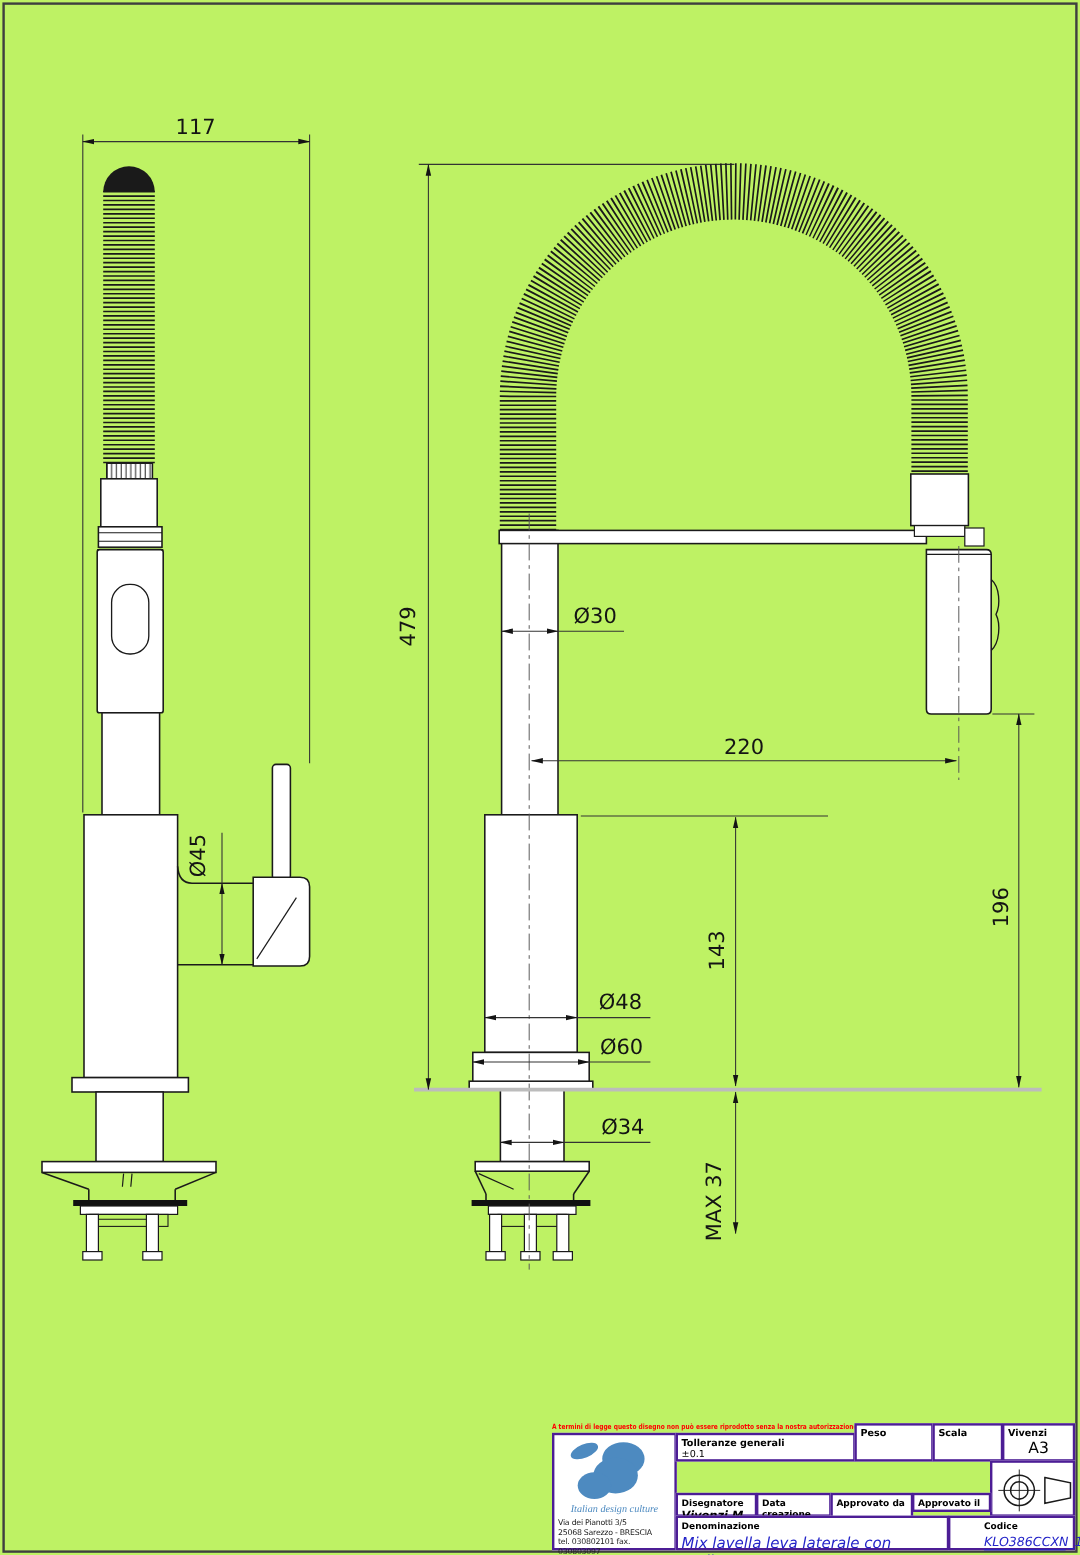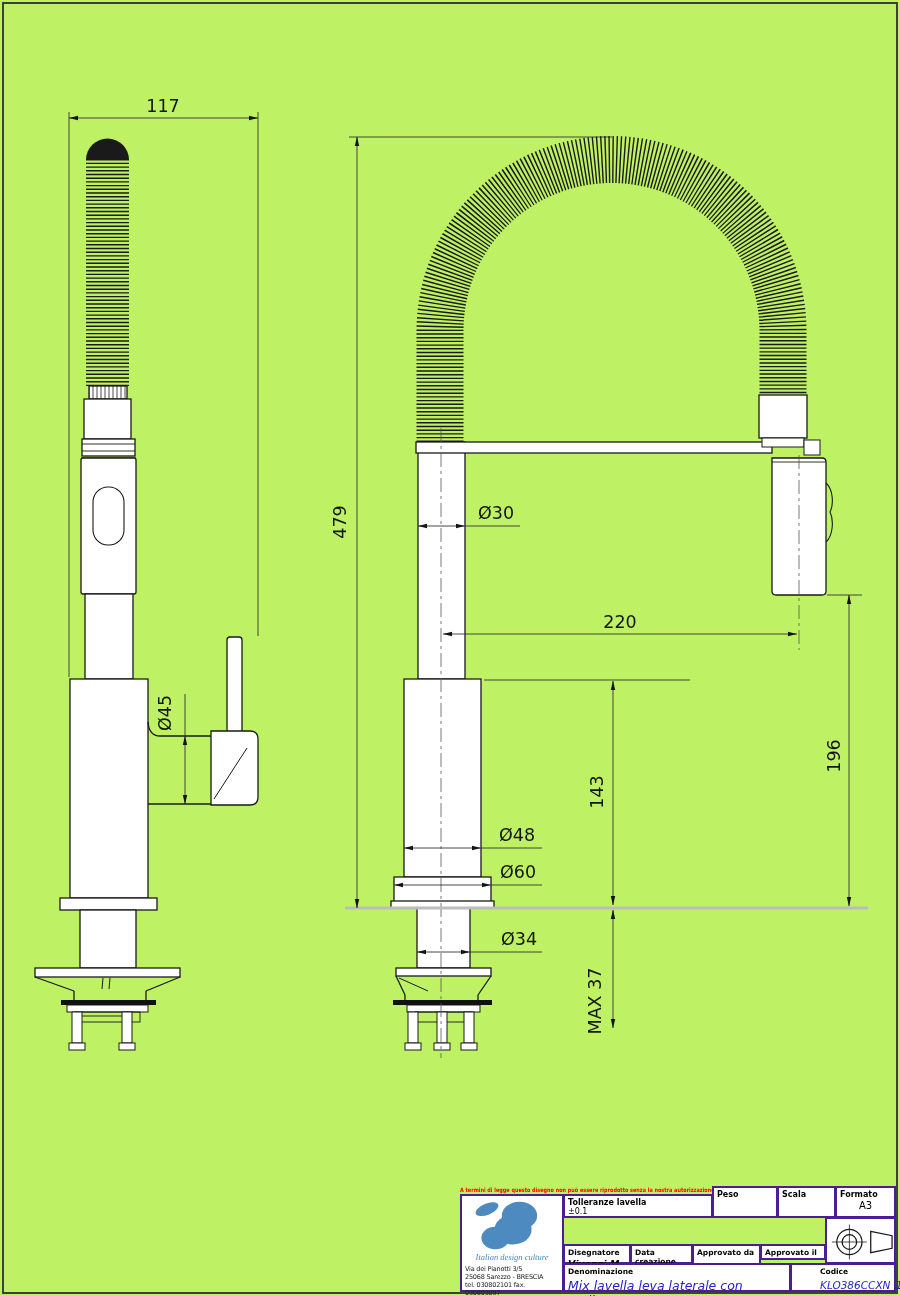--- a/index.html
+++ b/index.html
@@ -214,32 +214,32 @@
       <div class="tagline">Italian design culture</div>
       <div class="addr">
         <div>Via dei Pianotti 3/5</div>
         <div>25068 Sarezzo - BRESCIA</div>
         <div>tel. 030802101 fax. 030803097</div>
 
       </div>
     </div>
 
     <div class="cell" style="left:103px;top:11px;width:150px;height:24px;">
-      <div class="lbl">Tolleranze lavella</div>
+      <div class="lbl">Tolleranze generali</div>
       <div class="val">±0.1</div>
     </div>
     <div class="cell" style="left:252px;top:3px;width:66px;height:32px;">
       <div class="lbl">Peso</div>
     </div>
     <div class="cell" style="left:317px;top:3px;width:59px;height:32px;">
       <div class="lbl">Scala</div>
     </div>
     <div class="cell" style="left:375px;top:3px;width:61px;height:32px;">
-      <div class="lbl">Formato</div>
-      <div style="font-size:10px;text-align:center;margin-top:1px;">A3</div>
+      <div class="lbl">Vivenzi</div>
+      <div style="font-size:13px;text-align:center;margin-top:1px;">A3</div>
     </div>
 
     <div class="cell" style="left:365px;top:34px;width:71px;height:47px;">
       <svg width="64" height="38" viewBox="0 0 66 38" style="display:block;margin:2px auto 0;">
         <g stroke="#1a1a1a" stroke-width="1.3" fill="none">
           <circle cx="20" cy="19" r="13"></circle>
           <circle cx="20" cy="19" r="7.5"></circle>
           <line x1="2" y1="19" x2="38" y2="19" stroke-width="0.8"></line>
           <line x1="20" y1="1" x2="20" y2="37" stroke-width="0.8"></line>
           <path d="M 42,8 L 64,12.5 L 64,25.5 L 42,30 Z"></path>

